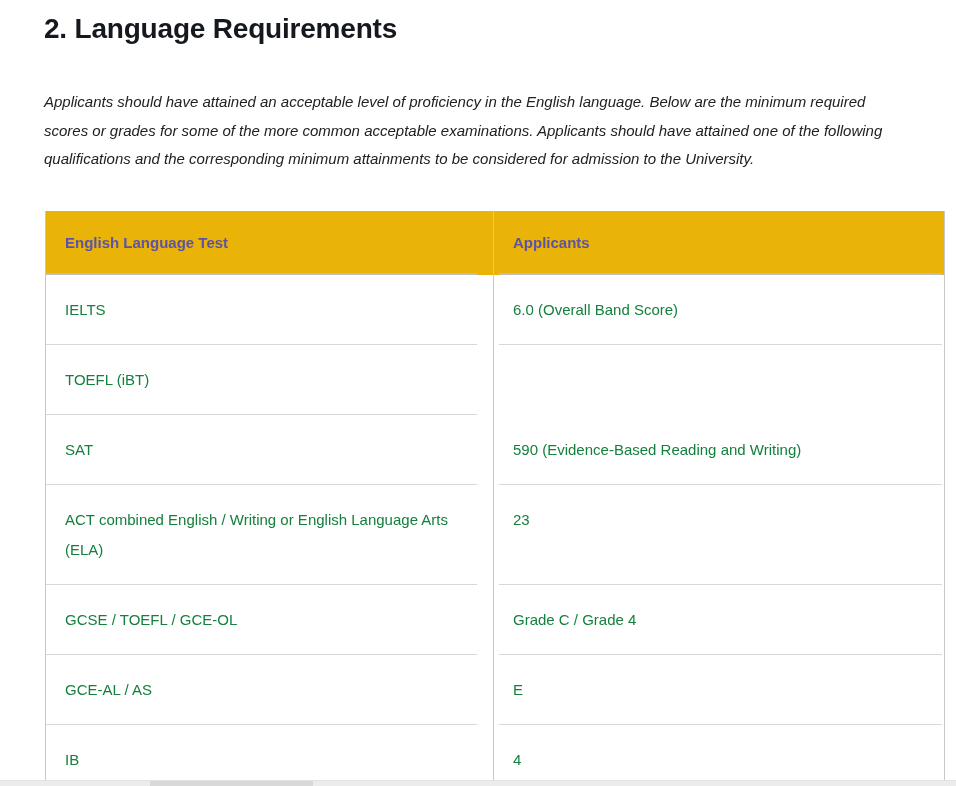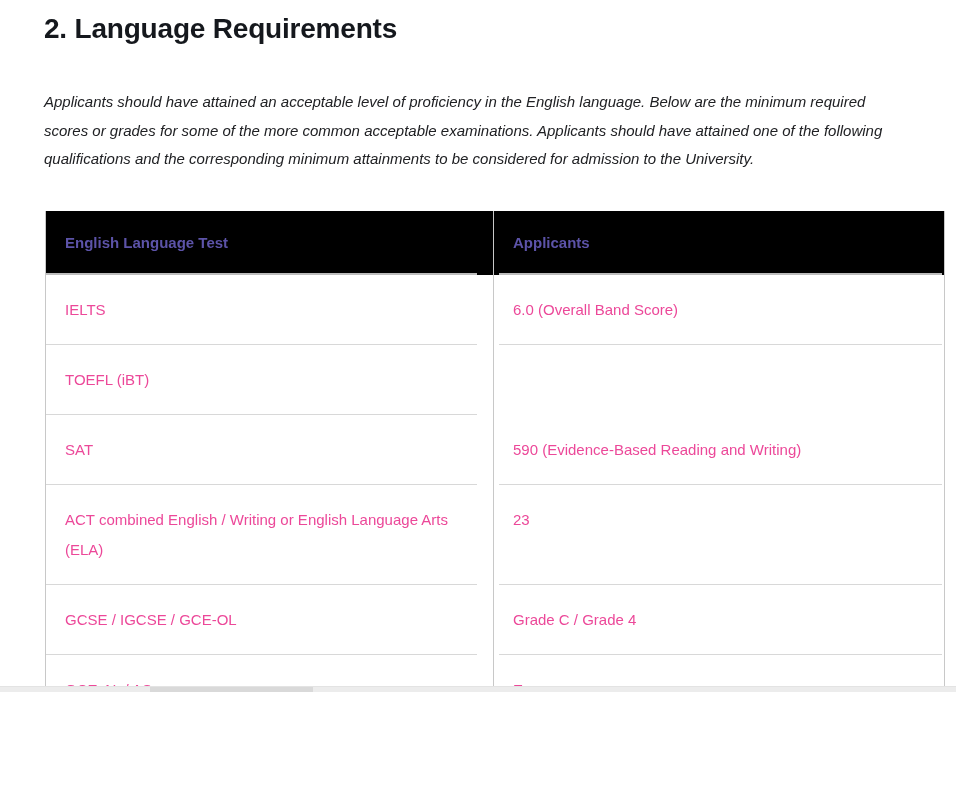--- a/index.html
+++ b/index.html
@@ -7,21 +7,21 @@
     padding: 0;
     background: #ffffff;
     width: 956px;
     height: 786px;
     overflow: hidden;
     font-family: "Liberation Sans", sans-serif;
   }
   .page {
     position: relative;
     width: 956px;
-    height: 692px;
+    height: 786px;
     overflow: hidden;
   }
   .content {
     padding: 12px 44px 0 44px;
   }
   h1.page-title {
     margin: 0;
     font-size: 28px;
     line-height: 34px;
     font-weight: 700;
@@ -49,35 +49,35 @@
     background: #c8c8c8;
     z-index: 3;
   }
   .vline-left  { left: 0; }
   .vline-mid   { left: 448px; }
   .vline-right { right: 0; }
   .thead, .trow {
     display: grid;
     grid-template-columns: 448px 452px;
   }
-  .thead { background: #000000; }
+  .thead { background: #eab308; }
   .th {
     position: relative;
     padding: 17px 20px;
     font-size: 15px;
     line-height: 30px;
     font-weight: 700;
     color: #5c53a8;
   }
   .td {
     position: relative;
     padding: 20px 20px;
     font-size: 15px;
     line-height: 30px;
-    color: #ec4899;
+    color: #15803d;
     background: #ffffff;
   }
   
   .th::after, .td::after {
     content: "";
     position: absolute;
     bottom: 0;
     height: 1px;
     background: #d8d8d8;
   }
@@ -133,21 +133,21 @@
       </div>
       <div class="trow">
         <div class="td c1">SAT</div>
         <div class="td c2">590 (Evidence-Based Reading and Writing)</div>
       </div>
       <div class="trow">
         <div class="td c1">ACT combined English / Writing or English Language Arts (ELA)</div>
         <div class="td c2">23</div>
       </div>
       <div class="trow">
-        <div class="td c1">GCSE / IGCSE / GCE-OL</div>
+        <div class="td c1">GCSE / TOEFL / GCE-OL</div>
         <div class="td c2">Grade C / Grade 4</div>
       </div>
       <div class="trow">
         <div class="td c1">GCE-AL / AS</div>
         <div class="td c2">E</div>
       </div>
       <div class="trow">
         <div class="td c1">IB</div>
         <div class="td c2">4</div>
       </div>

